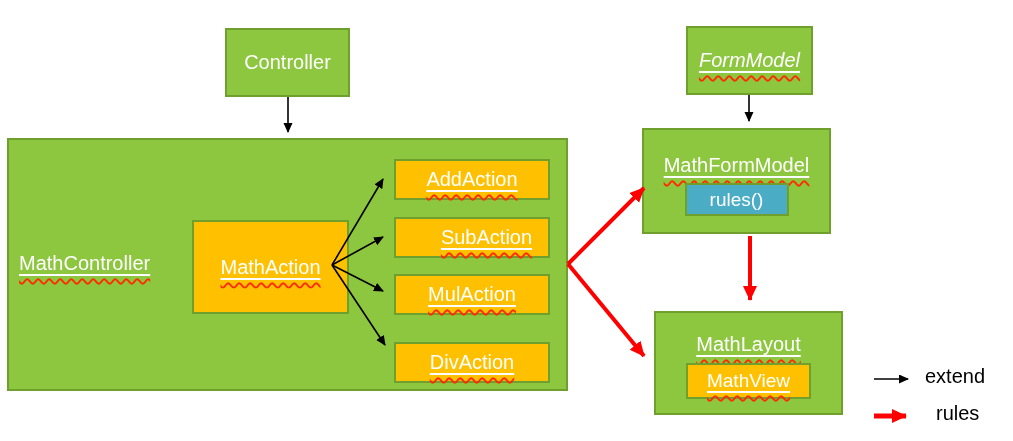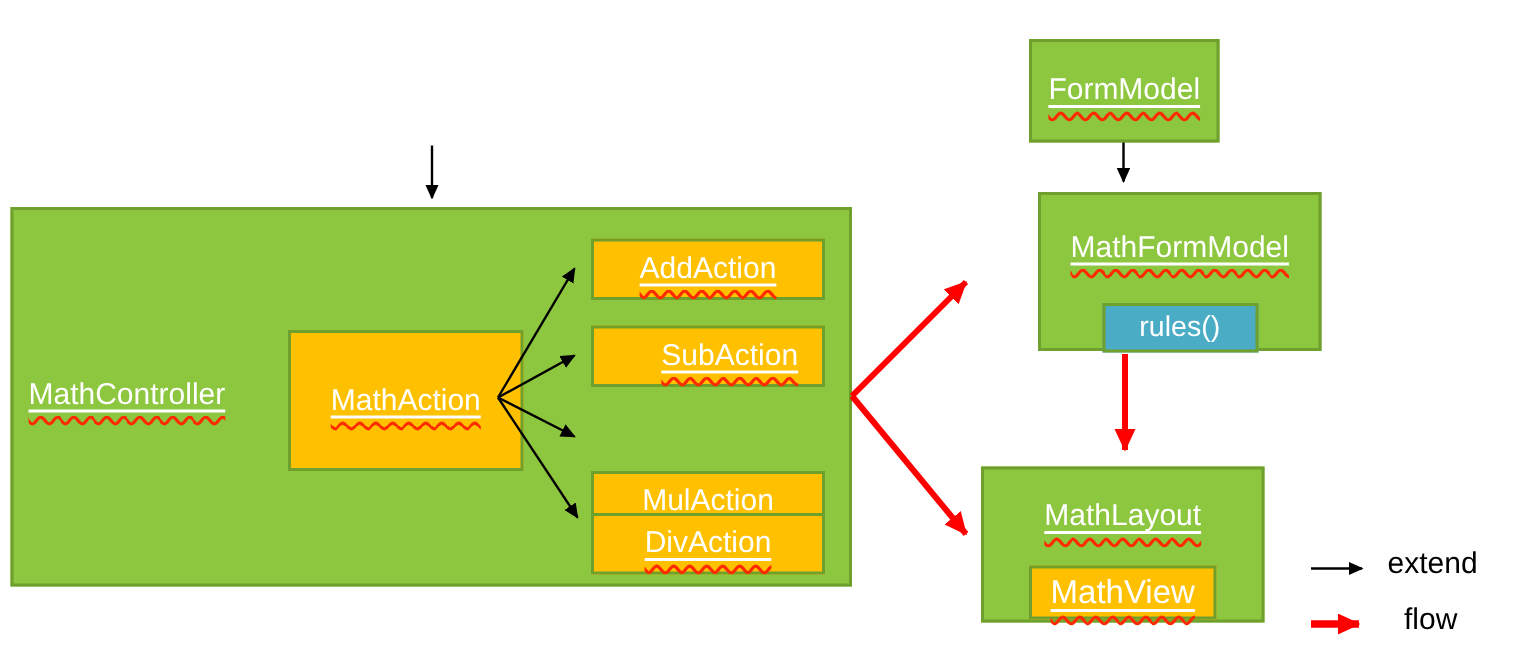--- a/index.html
+++ b/index.html
@@ -39,44 +39,44 @@
   }
   .u {
     text-decoration-line: underline;
     text-decoration-style: solid;
     text-decoration-color: var(--text-light, #ffffff);
     text-decoration-thickness: 1.5px;
     text-underline-offset: 4px;
   }
 
   #node-controller      { left: 225px; top: 28px;  width: 125px; height: 69px; }
-  #node-form-model      { left: 686px; top: 26px;  width: 127px; height: 69px; }
+  #node-form-model      { left: 686px; top: 26px;  width: 127px; height: 69px; font-style: italic; }
 
   #node-math-controller { left: 7px;   top: 138px; width: 561px; height: 253px; display: block; }
   #math-controller-label{
     position: absolute; left: 10px; top: 112px;
     font-size: 20px; color: var(--text-light, #ffffff);
   }
   #node-math-action     { left: 183px; top: 80px;  width: 157px; height: 94px; }
   .action-box           { left: 385px; width: 156px; height: 41px; justify-content: center; }
   #node-add-action      { top: 19px;  }
   #node-sub-action      { top: 77px; padding-left: 29px;  }
-  #node-mul-action      { top: 134px; margin-top: 40px; }
+  #node-mul-action      { top: 134px; }
   #node-div-action      { top: 202px; }
   #node-math-action, .action-box { position: absolute; }
 
   .container-col {
     flex-direction: column;
     justify-content: flex-start;
     align-items: center;
   }
-  #node-math-form-model { left: 692px; top: 128px; width: 189px; height: 106px; padding-top: 24px; gap: 25px; }
+  #node-math-form-model { left: 642px; top: 128px; width: 189px; height: 106px; padding-top: 24px; gap: 6px; }
   #node-rules           { width: 104px; height: 33px; font-size: 19px; flex: none; text-align: right; }
-  #node-math-layout     { left: 654px; top: 311px; width: 189px; height: 104px; padding-top: 20px; gap: 7px; justify-content: space-between; }
-  #node-math-view       { width: 125px; height: 36px; font-size: 22px; flex: none; }
+  #node-math-layout     { left: 654px; top: 311px; width: 189px; height: 104px; padding-top: 20px; gap: 7px; }
+  #node-math-view       { width: 125px; height: 36px; font-size: 19px; flex: none; }
 
   #arrows-layer {
     position: absolute;
     left: 0; top: 0;
     width: 1013px; height: 441px;
     pointer-events: none;
     z-index: 5;
   }
   .legend-label {
     position: absolute;
@@ -85,20 +85,23 @@
     z-index: 6;
   }
   #legend-extend-label { left: 925px; top: 365px; }
   #legend-flow-label   { left: 936px; top: 402px; }
 </style>
 </head>
 <body>
 
 <div id="stage">
 
+  <div class="box" id="node-controller">
+    <span>Controller</span>
+  </div>
 
   <div class="box" id="node-math-controller">
     <span class="sq" id="math-controller-label"><span class="u">MathController</span></span>
 
     <div class="box orange" id="node-math-action">
       <span class="sq"><span class="u">MathAction</span></span>
     </div>
 
     <div class="box orange action-box" id="node-add-action">
       <span class="sq"><span class="u">AddAction</span></span>
@@ -152,15 +155,15 @@
 
     <line x1="568" y1="264" x2="644" y2="188" stroke="var(--flow-arrow, #F00)" stroke-width="4" marker-end="url(#headRed)"></line>
     <line x1="568" y1="264" x2="644" y2="356" stroke="var(--flow-arrow, #F00)" stroke-width="4" marker-end="url(#headRed)"></line>
     <line x1="750" y1="236" x2="750" y2="300" stroke="var(--flow-arrow, #F00)" stroke-width="4" marker-end="url(#headRed)"></line>
 
     <line x1="874" y1="379" x2="908" y2="379" stroke="var(--extend-arrow, #000)" stroke-width="1.6" marker-end="url(#headBlack)"></line>
     <line x1="874" y1="416" x2="906" y2="416" stroke="var(--flow-arrow, #F00)" stroke-width="5" marker-end="url(#headRed)"></line>
   </svg>
 
   <div class="legend-label" id="legend-extend-label">extend</div>
-  <div class="legend-label" id="legend-flow-label">flow</div>
+  <div class="legend-label" id="legend-flow-label">rules</div>
 
 </div>
 
 </body></html>

